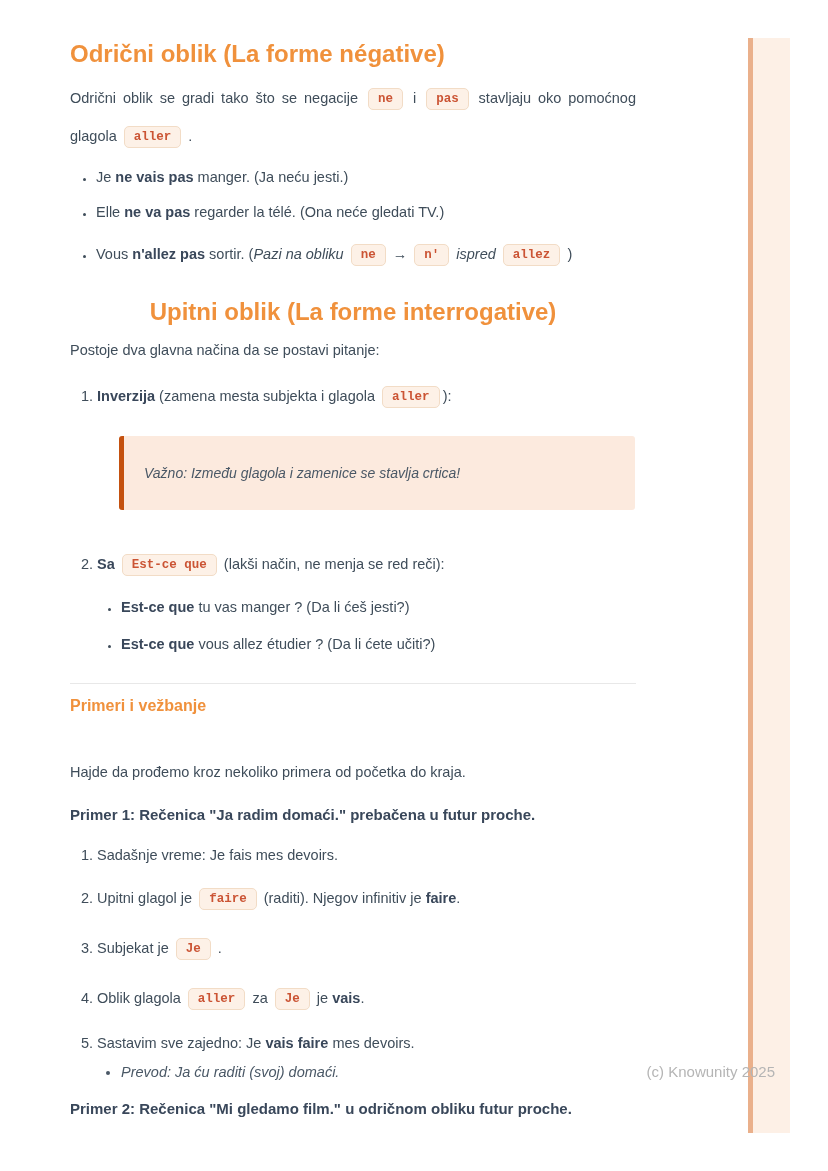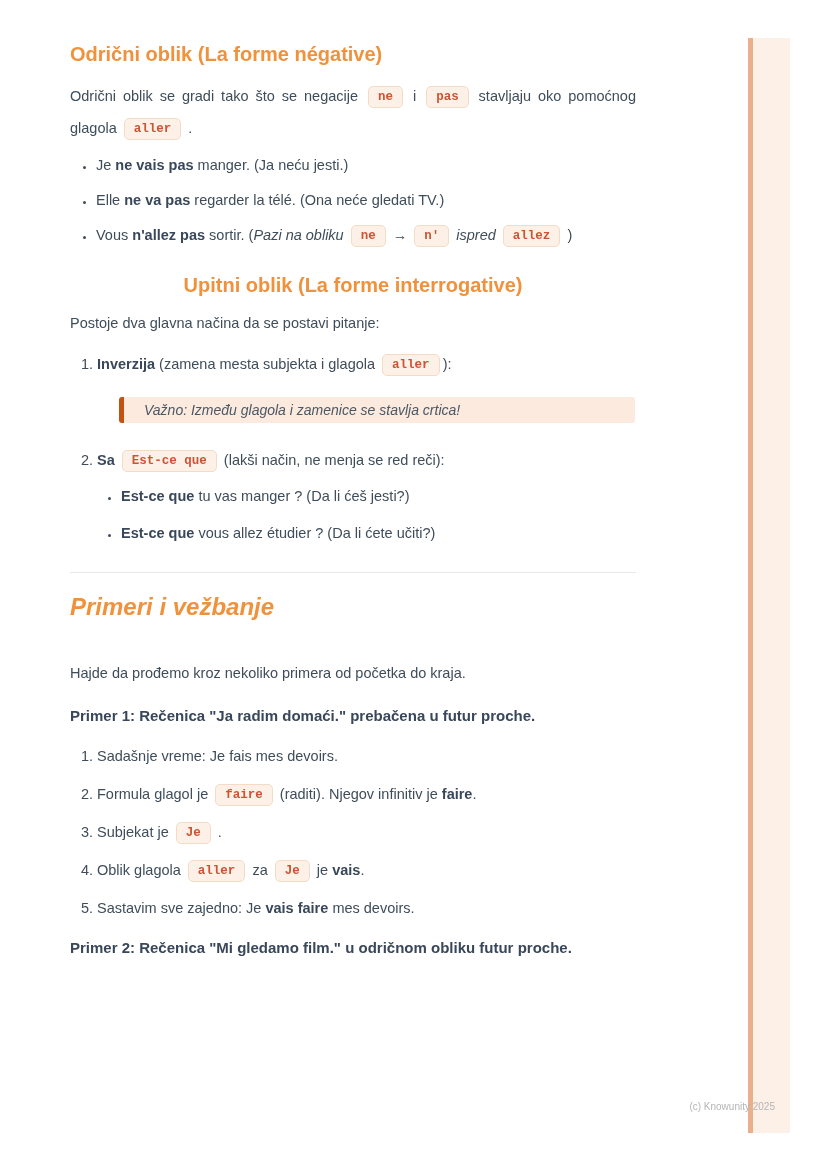--- a/index.html
+++ b/index.html
@@ -5,61 +5,61 @@
   html,body{margin:0;padding:0;background:#ffffff;}
   .page{
     position:relative;width:828px;height:1171px;background:#ffffff;overflow:hidden;
     font-family:"Liberation Sans","DejaVu Sans",sans-serif;color:#3f4d5a;
   }
   .stripe{
     position:absolute;left:748px;top:38px;width:42px;height:1095px;
     background:#fdf0e6;border-left:5px solid #eab08b;box-sizing:border-box;z-index:1;
   }
   .content{position:absolute;left:70px;top:0;width:566px;z-index:2;}
-  h3{font-size:20px;line-height:20px;color:#f0913c;margin:0;font-weight:bold;}
+  h3{font-size:24px;line-height:20px;color:#f0913c;margin:0;font-weight:bold;}
   .h3-1{margin-top:44px;}
   .h3-2{margin-top:28px;text-align:center;}
-  h2{font-size:24px;line-height:28px;color:#f0913c;margin:20px 0 0 0;font-weight:bold;font-style:italic;}
+  h2{font-size:16px;line-height:28px;color:#f0913c;margin:8px 0 0 0;font-weight:bold;}
   p{font-size:14.5px;line-height:24px;margin:0;}
   .p-rich{line-height:32px;}
   .just{text-align:justify;}
   .mt16{margin-top:16px;}
   .mt8{margin-top:8px;}
   .mt26{margin-top:40px;}
   b,strong{font-weight:bold;color:#39475a;}
   i{font-style:italic;}
   .chip{
     display:inline-block;
     font-family:"Liberation Mono","DejaVu Sans Mono",monospace;
     font-size:12.5px;font-weight:bold;color:#cb5434;
     background:#fdf1e7;border:1px solid #f2dcc6;border-radius:5px;
-    padding:3px 9px;margin:0 3px;line-height:14px;vertical-align:1px;
+    padding:3px 9px;margin:8px 3px;line-height:14px;vertical-align:1px;
   }
   ul.top{list-style:disc;margin:10px 0 0 0;padding-left:26px;font-size:14.5px;}
   ul.top>li{margin-bottom:13px;line-height:22px;}
   ul.top>li::marker,ol>li::marker,ul.nest>li::marker{color:#3f4d5a;}
   ul.top>li::marker,ul.nest>li::marker{font-size:11px;}
   ol.main{list-style:decimal;margin:16px 0 0 0;padding-left:27px;font-size:14.5px;}
   ol.main>li{margin-bottom:12px;line-height:26px;}
   ul.nest{list-style:disc;margin:12px 0 0 0;padding-left:24px;}
   ul.nest>li{margin-bottom:15px;line-height:22px;}
   ul.sub{list-style:disc;margin:6px 0 0 0;padding-left:24px;}
   ul.sub>li{line-height:20px;font-style:italic;color:#4a5866;}
   .callout{
-    margin:20px 1px 24px 22px;background:#fceade;border-left:5px solid #c4510f;
-    border-radius:3px;padding:4px 20px;font-size:14px;line-height:18px;
+    margin:20px 1px 36px 22px;background:#fceade;border-left:5px solid #c4510f;
+    border-radius:3px;padding:28px 20px;font-size:14px;line-height:18px;
     font-style:italic;color:#4a5866;
   }
   hr{border:none;border-top:1px solid #e8e8e8;margin:28px 0 0 0;}
   .btitle{font-weight:bold;color:#39475a;font-size:15px;line-height:22px;}
   .t1{margin-top:20px;}
   .t2{margin-top:16px;}
   .footer{
-    position:absolute;top:1101px;right:53px;z-index:3;
-    font-size:10px;color:#b5b5b5;
+    position:absolute;top:1063px;right:53px;z-index:3;
+    font-size:15px;color:#b5b5b5;
   }
 </style>
 </head>
 <body>
 
 <div class="page">
   <div class="stripe"></div>
 
   <div class="content">
 
@@ -121,36 +121,39 @@
     <hr>
 
     <h2>Primeri i vežbanje</h2>
 
     <p class="mt26">Hajde da prođemo kroz nekoliko primera od početka do kraja.</p>
 
     <p class="btitle t1">Primer 1: Rečenica "Ja radim domaći." prebačena u futur proche.</p>
 
     <ol class="main">
       <li><span>Sadašnje vreme: Je fais mes devoirs.</span></li>
-      <li><span>Formula glagol je</span>
+      <li><span>Upitni glagol je</span>
         <span class="chip">faire</span>
         <span>(raditi). Njegov infinitiv je</span>
         <b>faire</b><span>.</span></li>
       <li><span>Subjekat je</span>
         <span class="chip">Je</span>
         <span>.</span></li>
       <li><span>Oblik glagola</span>
         <span class="chip">aller</span>
         <span>za</span>
         <span class="chip">Je</span>
         <span>je</span>
         <b>vais</b><span>.</span></li>
       <li><span>Sastavim sve zajedno: Je</span>
         <b>vais faire</b>
         <span>mes devoirs.</span>
+        <ul class="sub">
+          <li><span>Prevod: Ja ću raditi (svoj) domaći.</span></li>
+        </ul>
       </li>
     </ol>
 
     <p class="btitle t2">Primer 2: Rečenica "Mi gledamo film." u odričnom obliku futur proche.</p>
 
   </div>
 
   <div class="footer">(c) Knowunity 2025</div>
 </div>
 

